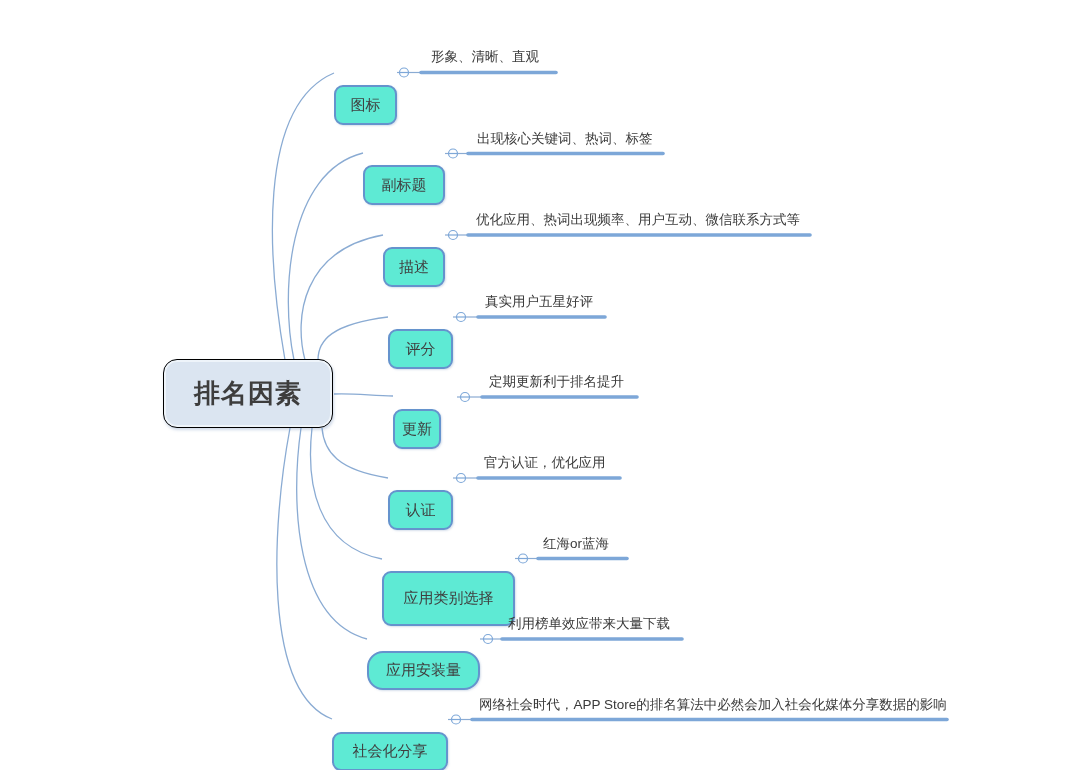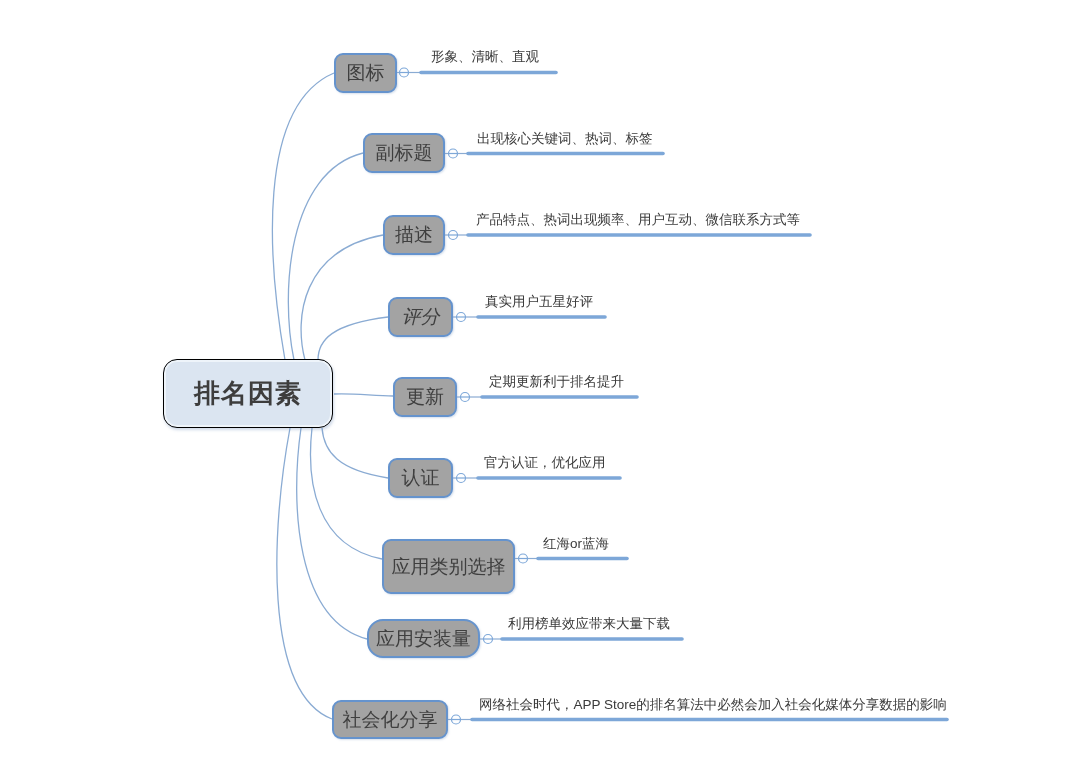--- a/index.html
+++ b/index.html
@@ -23,37 +23,37 @@
     box-shadow:inset 0 0 0 2px #eef4fa, 1px 2px 3px rgba(120,150,190,.35);
     display:flex;align-items:center;justify-content:center;
     font-size:26px;font-weight:bold;color:#3d3d3d;
     letter-spacing:1px;
   }
   .topic-node{
     position:absolute;
     box-sizing:border-box;
     border:2px solid #6593cd;
     border-radius:9px;
-    background:#a3a3a3;
+    background:#5eead4;
     box-shadow:1px 1px 2px rgba(140,165,200,.35);
     display:flex;align-items:center;justify-content:center;
-    font-size:19px;color:#3f3f3f;
+    font-size:15px;color:#3f3f3f;margin-top:32px;
   }
   .leaf-label{
     position:absolute;
     font-size:13.5px;color:#3a3a3a;
     white-space:nowrap;
     line-height:18px;
   }
   
   .n0{left:334px;top:53px;width:63px;height:40px;}
   .n1{left:363px;top:133px;width:82px;height:40px;}
-  .n2{left:383px;top:215px;width:62px;height:40px;border-radius:10px;}
-  .n3{left:388px;top:297px;width:65px;height:40px;font-style:italic;}
-  .n4{left:393px;top:377px;width:64px;height:40px;font-family:Liberation Serif, serif;}
+  .n2{left:383px;top:215px;width:62px;height:40px;}
+  .n3{left:388px;top:297px;width:65px;height:40px;}
+  .n4{left:393px;top:377px;width:48px;height:40px;font-family:Liberation Serif, serif;}
   .n5{left:388px;top:458px;width:65px;height:40px;}
   .n6{left:382px;top:539px;width:133px;height:55px;}
   .n7{left:367px;top:619px;width:113px;height:39px;border-radius:16px;}
   .n8{left:332px;top:700px;width:116px;height:39px;}
   
   .l0{left:431px;top:48px;}
   .l1{left:477px;top:130px;}
   .l2{left:476px;top:211px;}
   .l3{left:485px;top:293px;}
   .l4{left:489px;top:373px;}
@@ -152,21 +152,21 @@
   <div class="topic-node n2">描述</div>
   <div class="topic-node n3">评分</div>
   <div class="topic-node n4">更新</div>
   <div class="topic-node n5">认证</div>
   <div class="topic-node n6">应用类别选择</div>
   <div class="topic-node n7">应用安装量</div>
   <div class="topic-node n8">社会化分享</div>
 
   <div class="leaf-label l0">形象、清晰、直观</div>
   <div class="leaf-label l1">出现核心关键词、热词、标签</div>
-  <div class="leaf-label l2">产品特点、热词出现频率、用户互动、微信联系方式等</div>
+  <div class="leaf-label l2">优化应用、热词出现频率、用户互动、微信联系方式等</div>
   <div class="leaf-label l3">真实用户五星好评</div>
   <div class="leaf-label l4">定期更新利于排名提升</div>
   <div class="leaf-label l5">官方认证，优化应用</div>
   <div class="leaf-label l6">红海or蓝海</div>
   <div class="leaf-label l7">利用榜单效应带来大量下载</div>
   <div class="leaf-label l8">网络社会时代，APP Store的排名算法中必然会加入社会化媒体分享数据的影响</div>
 
 </div>
 
 </body></html>

